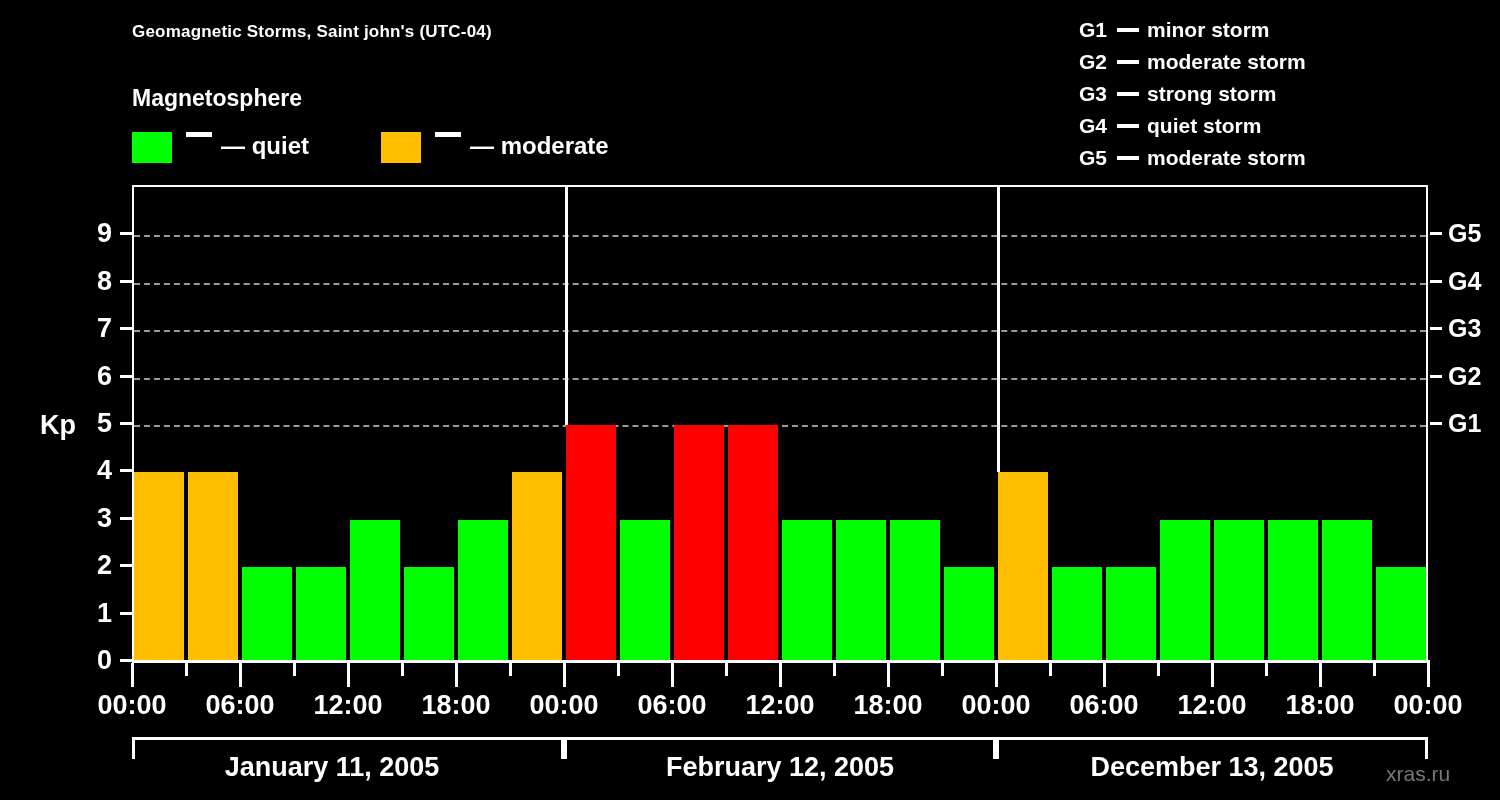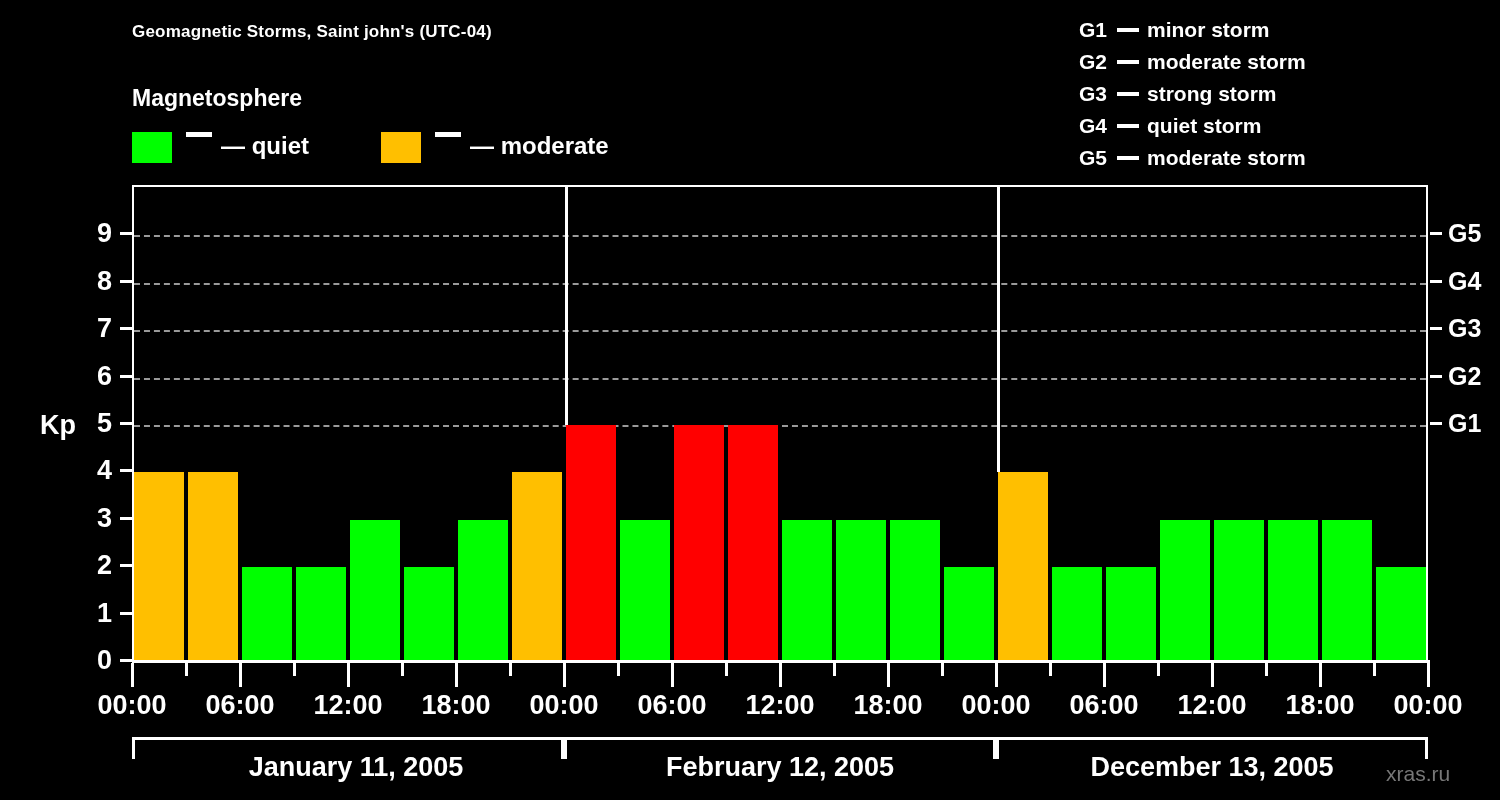--- a/index.html
+++ b/index.html
@@ -257,20 +257,20 @@
     <div class="xlab" style="left: 888px;">18:00</div>
     <div class="xlab" style="left: 996px;">00:00</div>
     <div class="xlab" style="left: 1104px;">06:00</div>
     <div class="xlab" style="left: 1212px;">12:00</div>
     <div class="xlab" style="left: 1320px;">18:00</div>
     <div class="xlab" style="left: 1428px;">00:00</div>
   </div>
 
 <div class="abs" id="date-bands">
     <div class="dbracket" style="left: 132px; width: 432px;"></div>
-    <div class="dlab" style="left: 140px; width: 432px;">January 11, 2005</div>
+    <div class="dlab" style="left: 116px; width: 432px;">January 11, 2005</div>
     <div class="dbracket" style="left: 564px; width: 432px;"></div>
     <div class="dlab" style="left: 564px; width: 432px;">February 12, 2005</div>
     <div class="dbracket" style="left: 996px; width: 432px;"></div>
     <div class="dlab" style="left: 996px; width: 432px;">December 13, 2005</div>
   </div>
 
 <div class="abs" id="watermark">xras.ru</div>
 
 </body></html>

